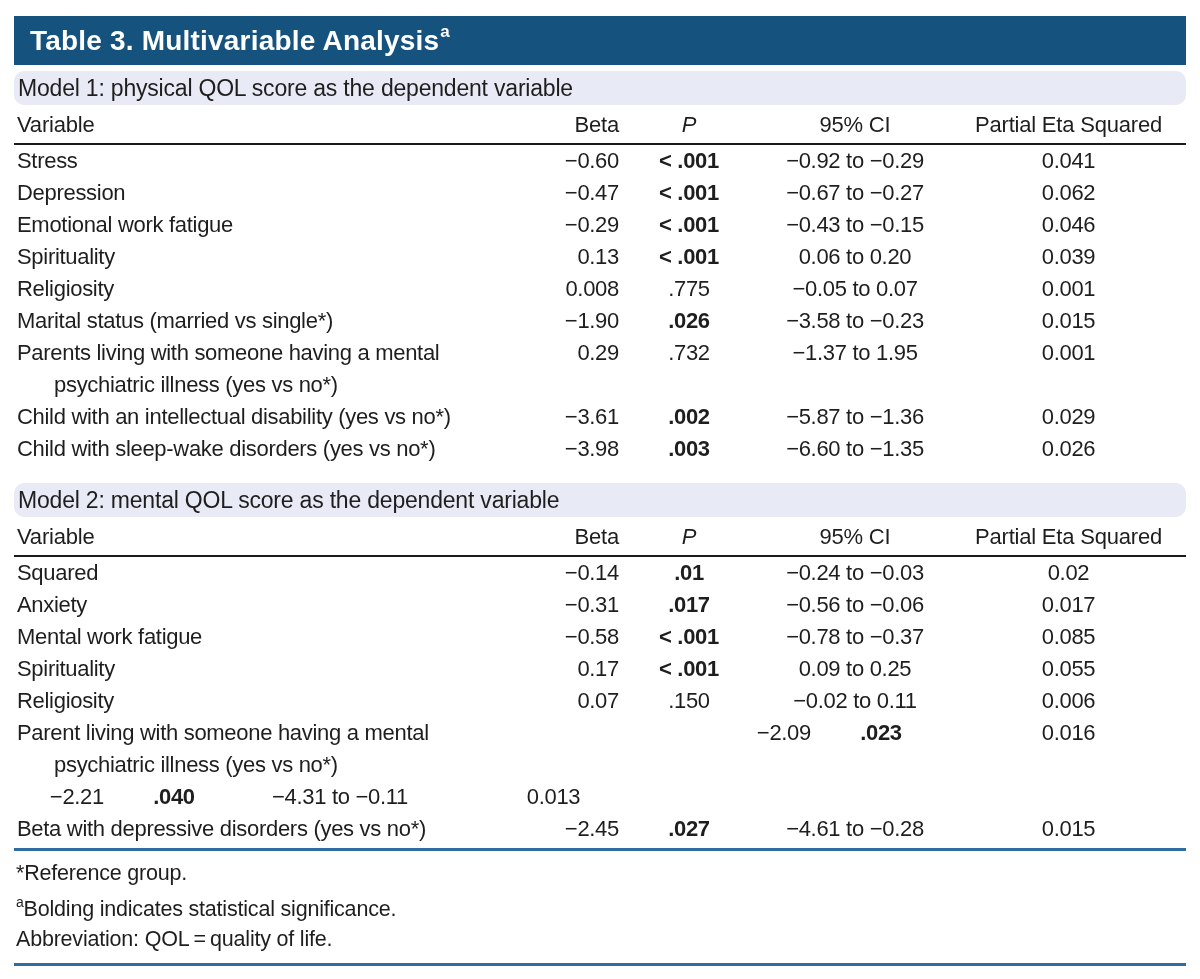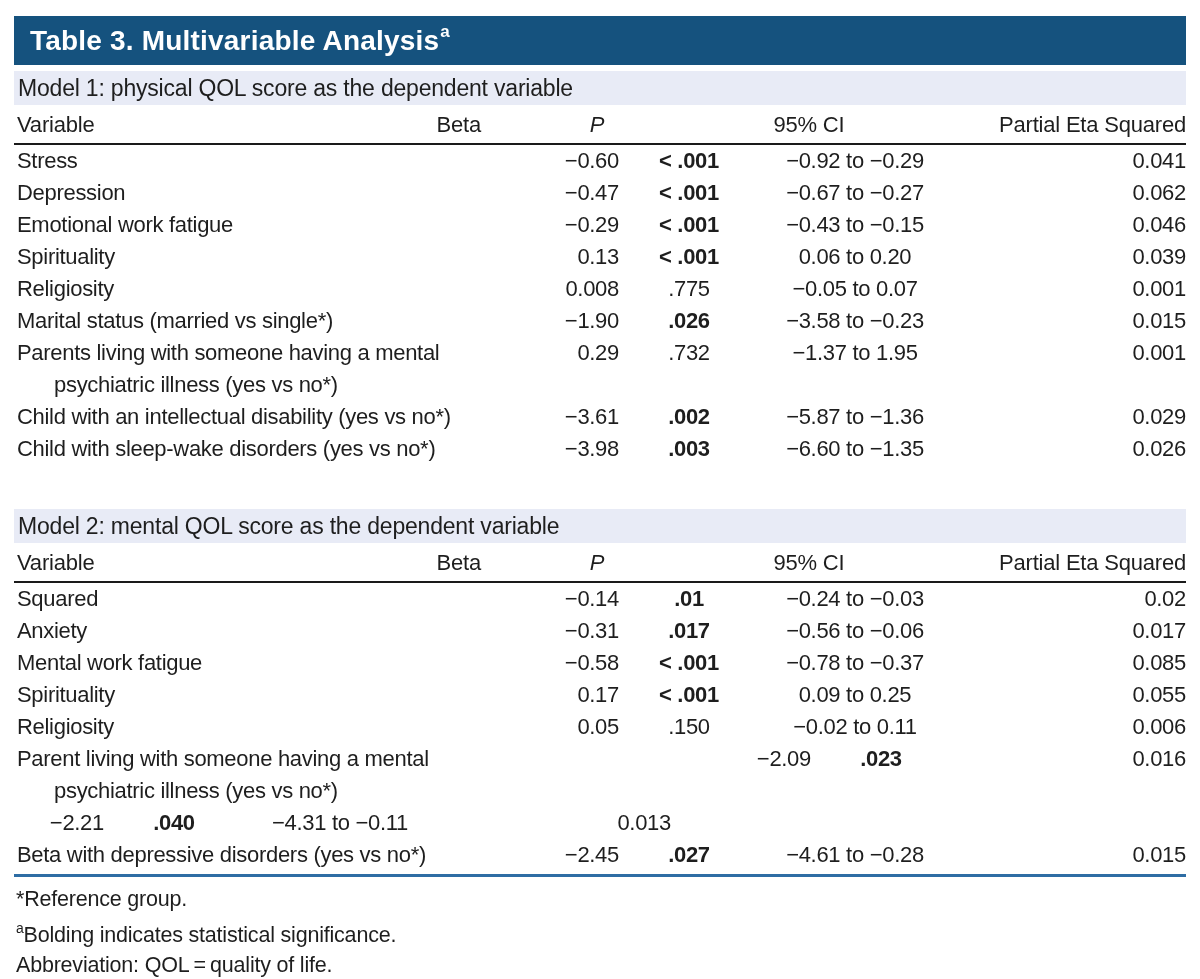--- a/index.html
+++ b/index.html
@@ -11,36 +11,36 @@
   }
   *{margin:0;padding:0;box-sizing:border-box;}
   html,body{width:1200px;height:979px;background:#FFFFFF;overflow:hidden;}
   body{font-family:"Liberation Sans","DejaVu Sans",sans-serif;color:var(--text);}
   .page{padding:16px 14px 8px 14px;}
 
   .banner{background:var(--banner);height:49px;display:flex;align-items:center;padding-left:16px;}
   .banner .t{color:#fff;font-size:28px;font-weight:bold;letter-spacing:0.2px;}
   .banner sup{color:#fff;font-size:17px;font-weight:bold;position:relative;top:-9px;left:1px;}
 
-  .model-section{margin-top:44px;}
+  .model-section{margin-top:18px;}
   .model-section:first-child{margin-top:6px;}
   .band{background:var(--band);height:34px;line-height:34px;font-size:23px;padding-left:4px;
-        white-space:nowrap;letter-spacing:-0.2px;}
+        white-space:nowrap;letter-spacing:-0.2px;border-radius:10px;}
 
   .hdr{display:flex;align-items:flex-end;height:40px;padding-bottom:5px;
-       border-bottom:2px solid var(--rule);font-size:22px;letter-spacing:-0.2px;gap:46px;}
+       border-bottom:2px solid var(--rule);font-size:22px;letter-spacing:-0.2px;}
   .row{display:flex;align-items:flex-start;font-size:22px;line-height:32px;letter-spacing:-0.3px;}
 
   .c-var{flex:1 1 auto;min-width:0;padding-left:3px;}
   .c-var .l1{white-space:nowrap;}
   .c-var .l2{white-space:nowrap;padding-left:37px;}
   .c-beta{width:90px;flex:none;text-align:right;white-space:nowrap;}
   .c-p{width:140px;flex:none;text-align:center;white-space:nowrap;}
   .c-ci{width:192px;flex:none;text-align:center;white-space:nowrap;}
-  .c-eta{width:235px;flex:none;text-align:right;white-space:nowrap;}
+  .c-eta{width:235px;flex:none;text-align:center;white-space:nowrap;}
   .hdr .c-p{font-style:italic;}
   .bold{font-weight:bold;}
 
   .footer-rule{border-top:3px solid var(--blue);margin-top:3px;}
   .footnotes{padding:7px 0 9px 2px;font-size:21.5px;line-height:30px;letter-spacing:-0.2px;}
   .footnote sup{font-size:14px;position:relative;top:-1px;}
   .bottom-rule{border-top:3px solid var(--blue);}
 </style>
 </head>
 <body>
@@ -220,21 +220,21 @@
     <div class="c-p bold">&lt; .001</div>
     <div class="c-ci">0.09 to 0.25</div>
     <div class="c-eta">0.055</div>
   </div>
 
   <div class="row">
     <div class="c-var">
       <div class="l1">Religiosity</div>
 
     </div>
-    <div class="c-beta">0.05</div>
+    <div class="c-beta">0.07</div>
     <div class="c-p">.150</div>
     <div class="c-ci">−0.02 to 0.11</div>
     <div class="c-eta">0.006</div>
   </div>
 
   <div class="row">
     <div class="c-var">
       <div class="l1">Parent living with someone having a mental</div>
       <div class="l2">psychiatric illness (yes vs no*)</div>
     </div>

